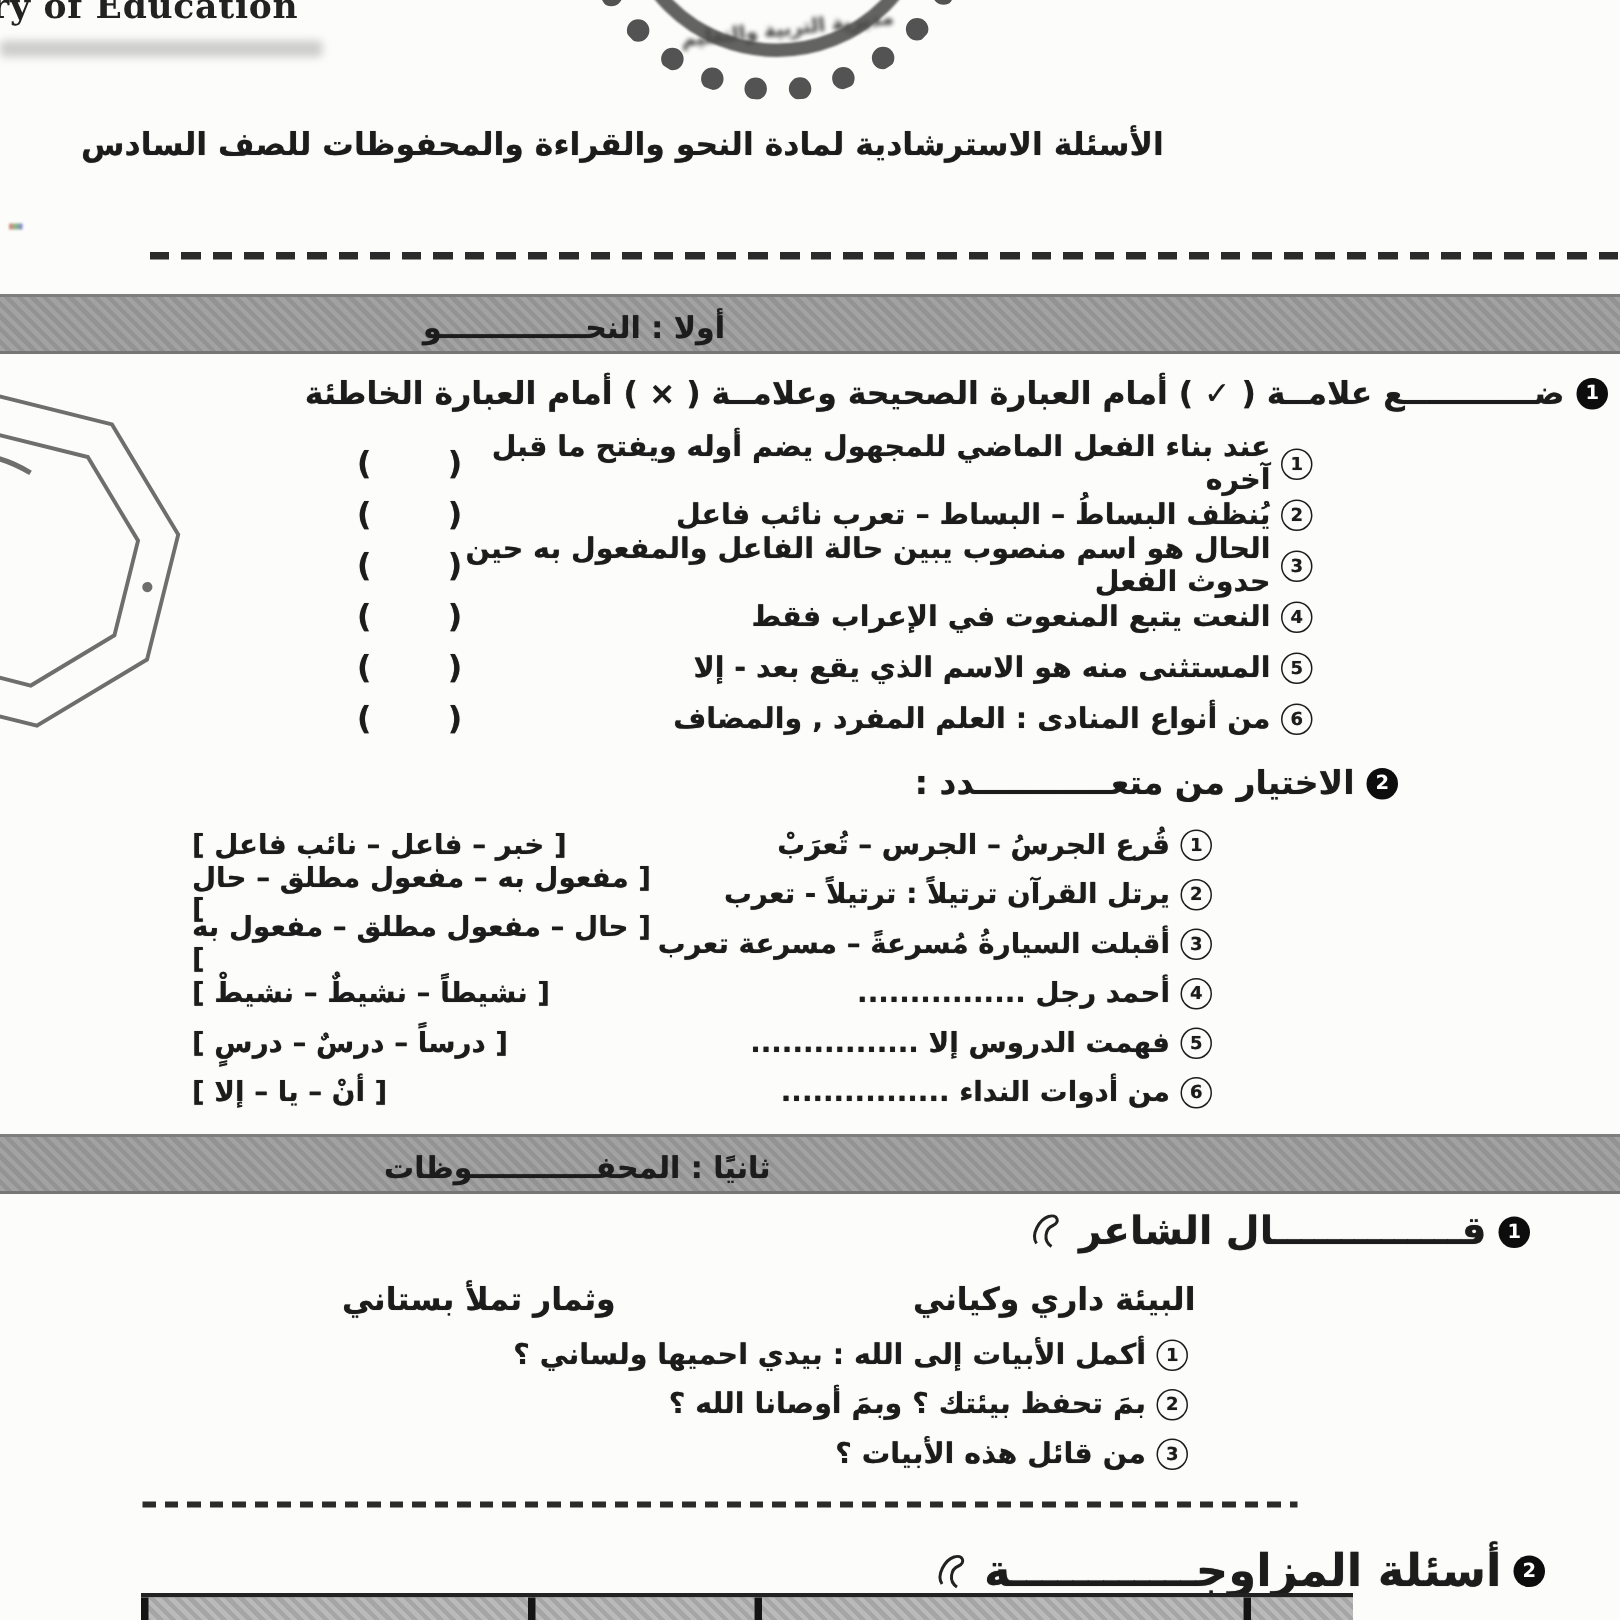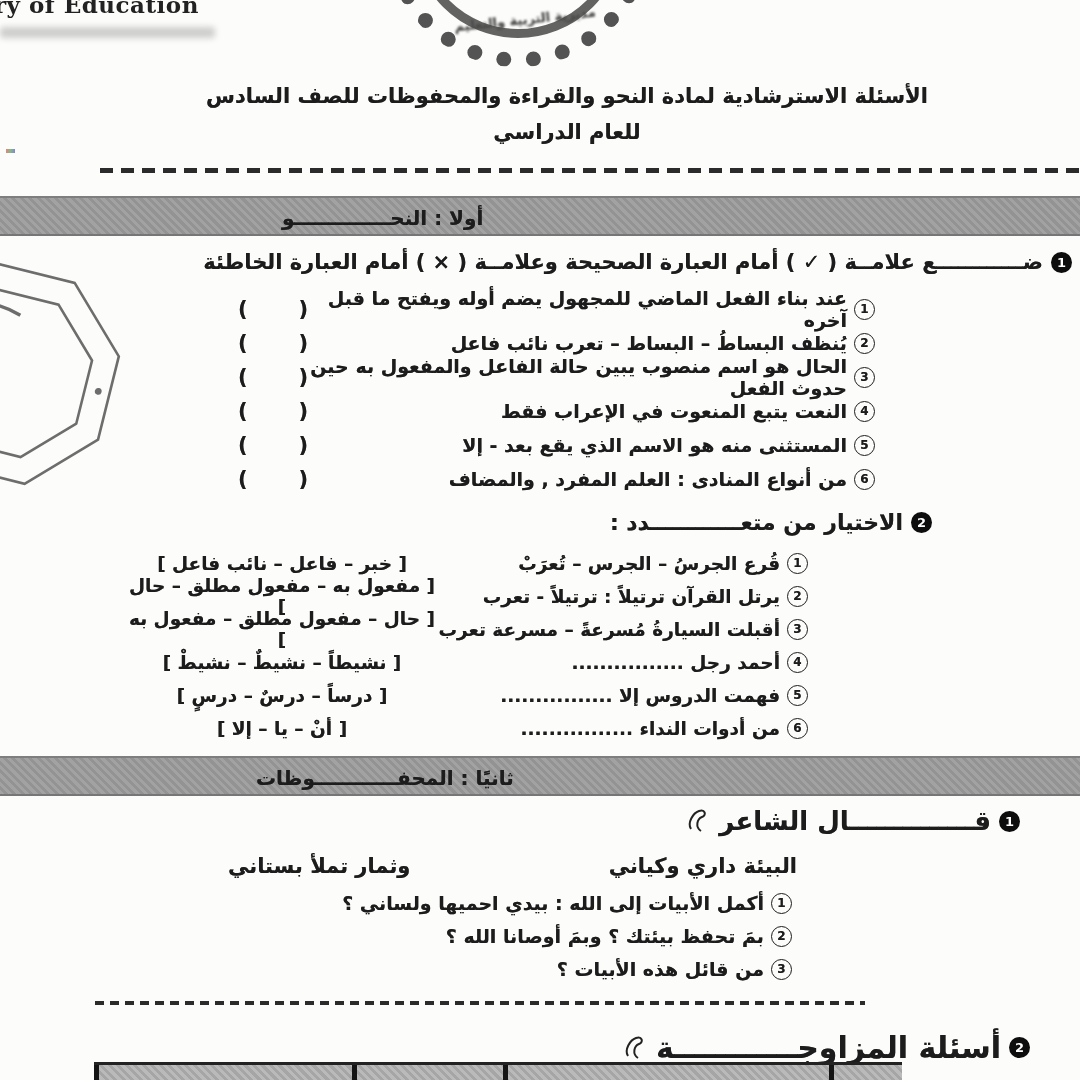--- a/index.html
+++ b/index.html
@@ -23,21 +23,21 @@
   .seal-outer{width:270px;height:270px;border-radius:50%;border:15px dotted #3c3c3c;
               box-sizing:border-box;opacity:.88;}
   .seal-inner{width:212px;height:212px;border-radius:50%;border:9px solid rgba(55,55,55,.78);
               box-sizing:border-box;filter:blur(.6px);}
   .seal-text{font-size:13px;color:#4c4c4c;filter:blur(1.3px);transform:rotate(-6deg);
              width:150px;text-align:center;direction:rtl;}
   
   .dash{height:5px;background:repeating-linear-gradient(90deg,#2b2b2b 0 13px,transparent 13px 21px);}
   .dash2{height:4px;background:repeating-linear-gradient(90deg,#2b2b2b 0 9px,transparent 9px 15px);}
   
-  .title{font-size:21px;text-align:center;}
+  .title{font-size:21px;text-align:left;}
   
   .bar{height:40px;background:#9b9b9b;
        background-image:repeating-linear-gradient(45deg,rgba(255,255,255,.07) 0 3px,rgba(0,0,0,.05) 3px 6px);
        border-top:2px solid #7e7e7e;border-bottom:2px solid #767676;box-sizing:border-box;}
   .bar-label{font-size:20px;line-height:36px;}
   
   .q-heading{font-size:21px;display:flex;align-items:center;direction:rtl;}
   .qnum{width:21px;height:21px;min-width:21px;background:#0d0d0d;color:#fff;border-radius:50%;
         display:inline-flex;align-items:center;justify-content:center;font-size:13px;
         margin-left:8px;text-shadow:none;}
@@ -45,21 +45,21 @@
         display:inline-flex;align-items:center;justify-content:center;font-size:12px;
         margin-left:7px;background:transparent;}
   
   .tf-rows .row{display:flex;direction:rtl;justify-content:space-between;align-items:center;
                 height:30px;margin-bottom:4px;font-size:19px;}
   .row-text{display:inline-flex;align-items:center;}
   .answer-slot{white-space:pre;font-size:21px;letter-spacing:1px;}
   
   .mcq-rows .row{display:flex;direction:rtl;justify-content:space-between;align-items:center;
                  height:30px;margin-bottom:3px;font-size:18.5px;}
-  .options{width:308px;min-width:308px;text-align:center;direction:rtl;}
+  .options{width:308px;min-width:308px;text-align:left;direction:rtl;}
   
   .sub-rows .row{display:flex;direction:rtl;align-items:center;height:30px;margin-bottom:3px;
                  font-size:19px;justify-content:flex-start;}
   .verse{display:flex;direction:rtl;justify-content:space-between;font-size:21px;}
   .ornament{margin-right:10px;flex:0 0 auto;}
   
   .btable{display:flex;border-top:3px solid #222;}
   .btable .cell{height:30px;background:#b2b2b2;
        background-image:repeating-linear-gradient(45deg,rgba(255,255,255,.10) 0 3px,rgba(0,0,0,.07) 3px 6px);
        border-left:5px solid #141414;box-sizing:border-box;}
@@ -73,21 +73,20 @@
 
   <div class="abs corner" style="left:-6px;top:-9px;">ry of Education</div>
   <div class="abs corner-smudge" style="left:0;top:27px;width:215px;height:11px;"></div>
 
 
   <div class="abs seal-outer" style="left:383px;top:-203px;"></div>
   <div class="abs seal-inner" style="left:412px;top:-174px;"></div>
   <div class="abs seal-text ar" style="left:450px;top:12px;">مديرية التربية والتعليم</div>
 
   <div class="abs ar title" style="left:54px;right:0;top:84px;">الأسئلة الاسترشادية لمادة النحو والقراءة والمحفوظات للصف السادس</div>
-  <div class="abs ar title" style="left:54px;right:0;top:120px;">للعام الدراسي</div>
 
   <div class="abs dash" style="left:100px;right:0;top:168px;"></div>
 
   <div class="abs artifact" style="left:6px;top:149px;width:9px;height:4px;"></div>
 
   <div class="abs bar" style="left:0;right:0;top:196px;">
     <div class="abs ar bar-label" style="left:282px;top:2px;">أولا : النحــــــــــــــو</div>
   </div>
 
   <svg class="abs" style="left:-52px;top:243px;" width="180" height="262" viewBox="0 0 180 262">

